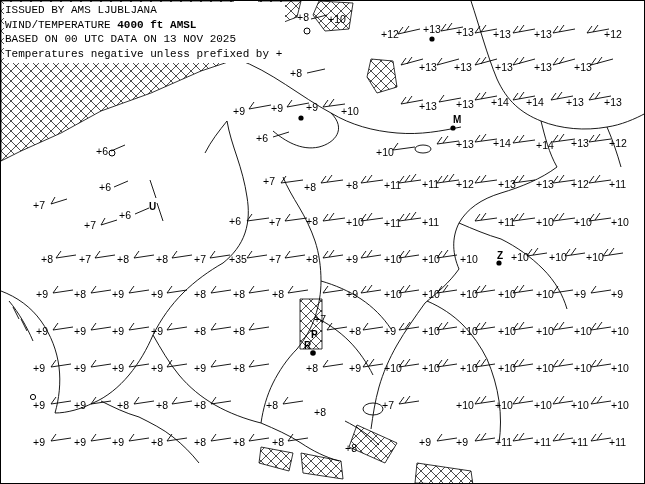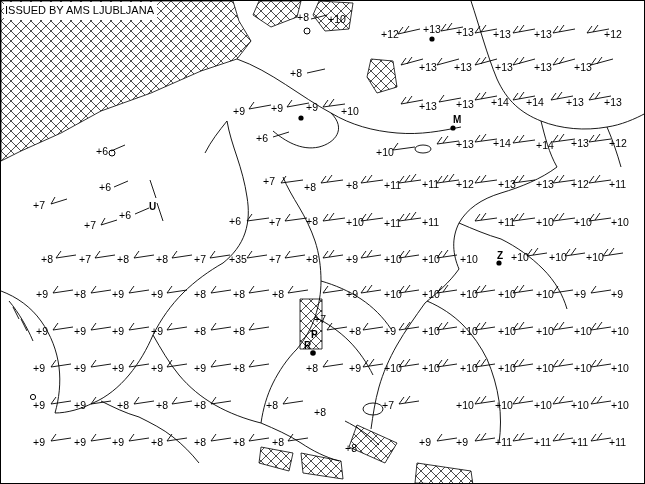--- a/index.html
+++ b/index.html
@@ -17,21 +17,21 @@
     position:absolute;
     left:3px;top:1px;
     font-size:11px;
     line-height:14.5px;
     color:#000;
     white-space:nowrap;
     background:#ffffff;
     padding:1px 3px 2px 1px;
     z-index:5;
   }
-  .hdr div{white-space:nowrap;}
+  .hdr div{white-space:nowrap;font-family:Liberation Mono, monospace;}
   .hdr .b{font-weight:bold;}
   .model{
     position:absolute;
     left:2px;bottom:2px;
     font-size:12px;
     color:#000;
     background:#ffffff;
     border:1px solid #000;
     padding:2px 6px 3px 4px;
     z-index:5;
@@ -748,20 +748,23 @@
       <circle cx="312" cy="352" r="2.8" fill="#000"></circle>
       <circle cx="498" cy="262" r="2.6" fill="#000"></circle>
       <circle cx="111" cy="152" r="3" fill="none" stroke="#000" stroke-width="1"></circle>
       <circle cx="306" cy="30" r="3" fill="none" stroke="#000" stroke-width="1"></circle>
       <circle cx="32" cy="396" r="2.6" fill="none" stroke="#000" stroke-width="1"></circle>
     </g>
   </svg>
 
   <div class="hdr">
     <div>ISSUED BY AMS LJUBLJANA</div>
+    <div><span>WIND/TEMPERATURE </span><span class="b">4000 ft AMSL</span></div>
+    <div>BASED ON 00 UTC DATA ON 13 NOV 2025</div>
+    <div>Temperatures negative unless prefixed by +</div>
   </div>
 
   <div id="obs-layer">
       <div class="obs" style="left: 296px; top: 10px;">+8</div>
       <div class="obs" style="left: 327px; top: 12px;">+10</div>
       <div class="obs" style="left: 380px; top: 27px;">+12</div>
       <div class="obs" style="left: 422px; top: 22px;">+13</div>
       <div class="obs" style="left: 455px; top: 25px;">+13</div>
       <div class="obs" style="left: 492px; top: 27px;">+13</div>
       <div class="obs" style="left: 533px; top: 27px;">+13</div>

